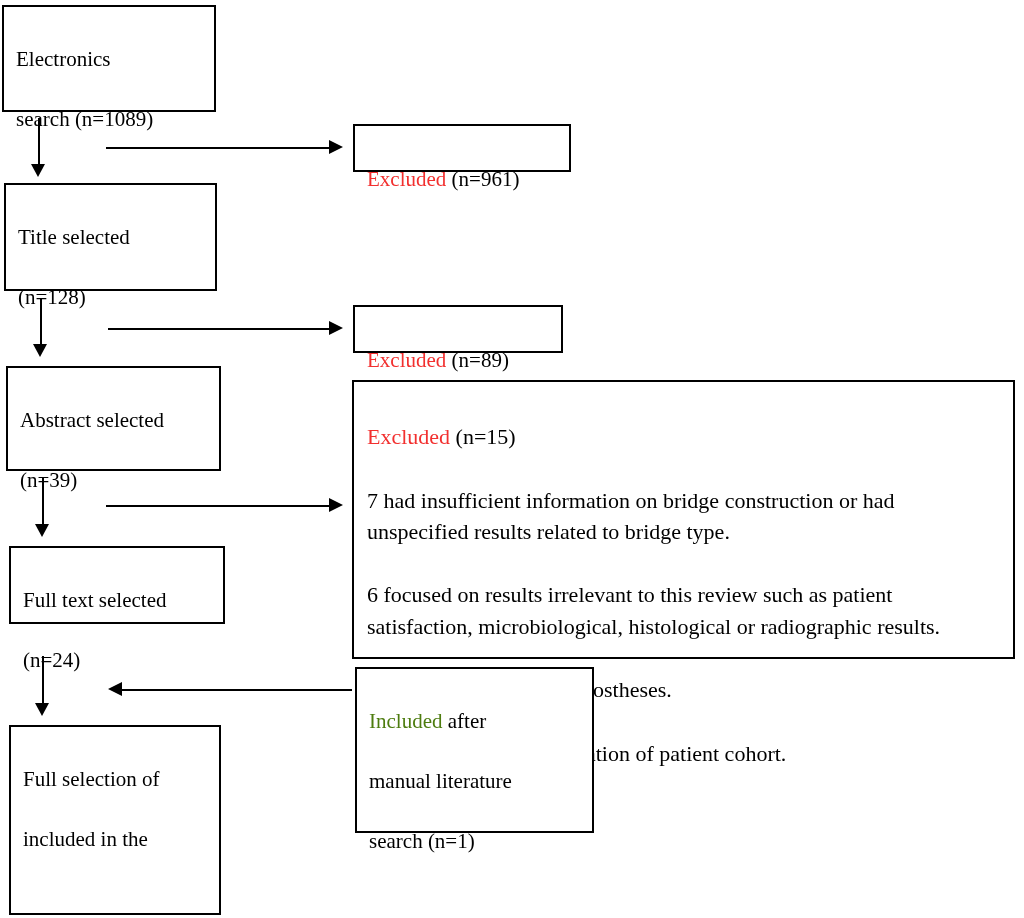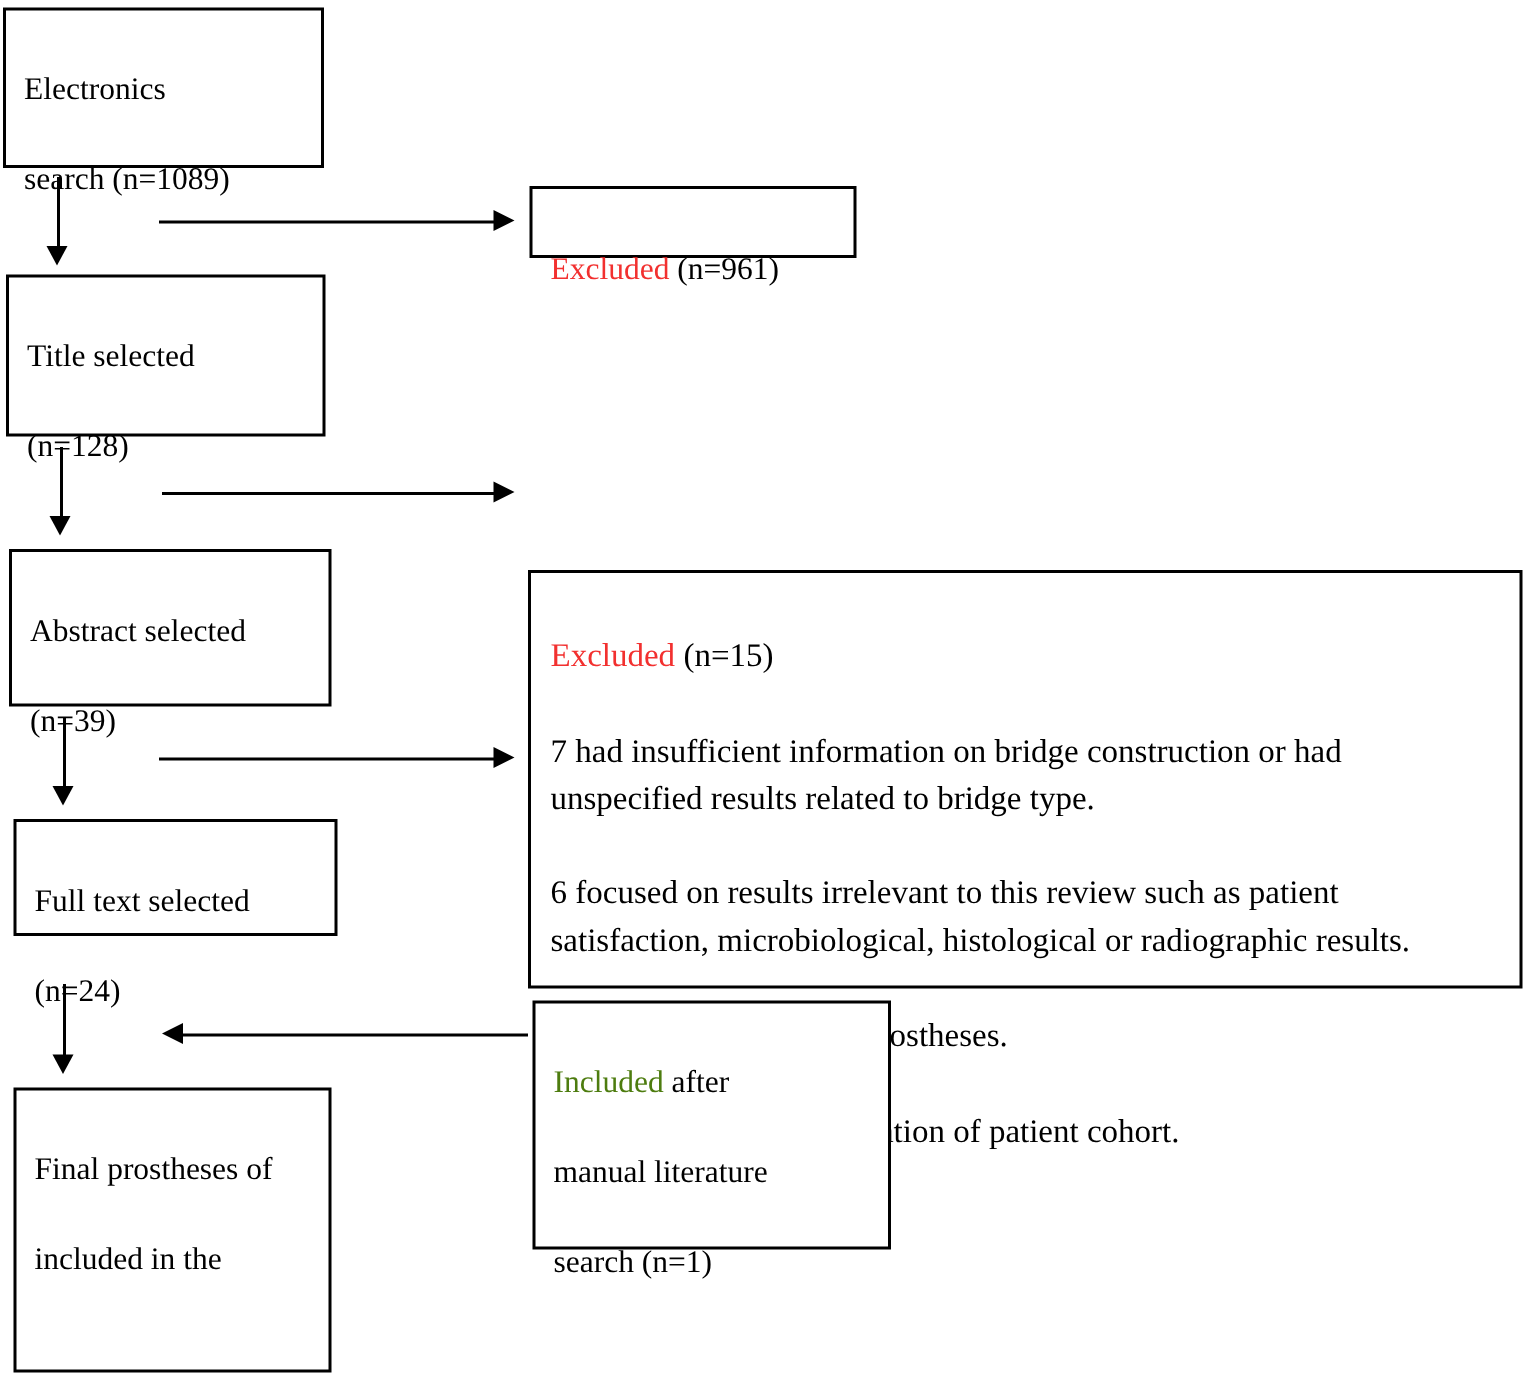--- a/index.html
+++ b/index.html
@@ -108,30 +108,33 @@
     <div class="para">Abstract selected</div>
     <div class="para">(n=39)</div>
   </div>
 
   <div class="node" style="left:9px; top:546px; width:216px; height:78px;">
     <div class="para">Full text selected</div>
     <div class="para">(n=24)</div>
   </div>
 
   <div class="node" style="left:9px; top:725px; width:212px; height:190px;">
-    <div class="para">Final prostheses of</div>
+    <div class="para">Full selection of</div>
     <div class="para">included in the</div>
     
     
   </div>
 
   <div class="node" style="left:353px; top:124px; width:218px; height:48px; padding-top:10px;">
     <div class="para"><span class="kw-excluded">Excluded</span><span> (n=961)</span></div>
   </div>
 
+  <div class="node" style="left:353px; top:305px; width:210px; height:48px; padding-top:10px;">
+    <div class="para"><span class="kw-excluded">Excluded</span><span> (n=89)</span></div>
+  </div>
 
   <div class="node big" style="left:352px; top:380px; width:663px; height:279px;">
     <div class="para"><span class="kw-excluded">Excluded</span><span> (n=15)</span></div>
     <div class="para">7 had insufficient information on bridge construction or had unspecified results related to bridge type.</div>
     <div class="para">6 focused on results irrelevant to this review such as patient satisfaction, microbiological, histological or radiographic results.</div>
     <div class="para">1 dealt with removable prostheses.</div>
     <div class="para">1 had insufficient information of patient cohort.</div>
   </div>
 
   <div class="node" style="left:355px; top:667px; width:239px; height:166px;">

